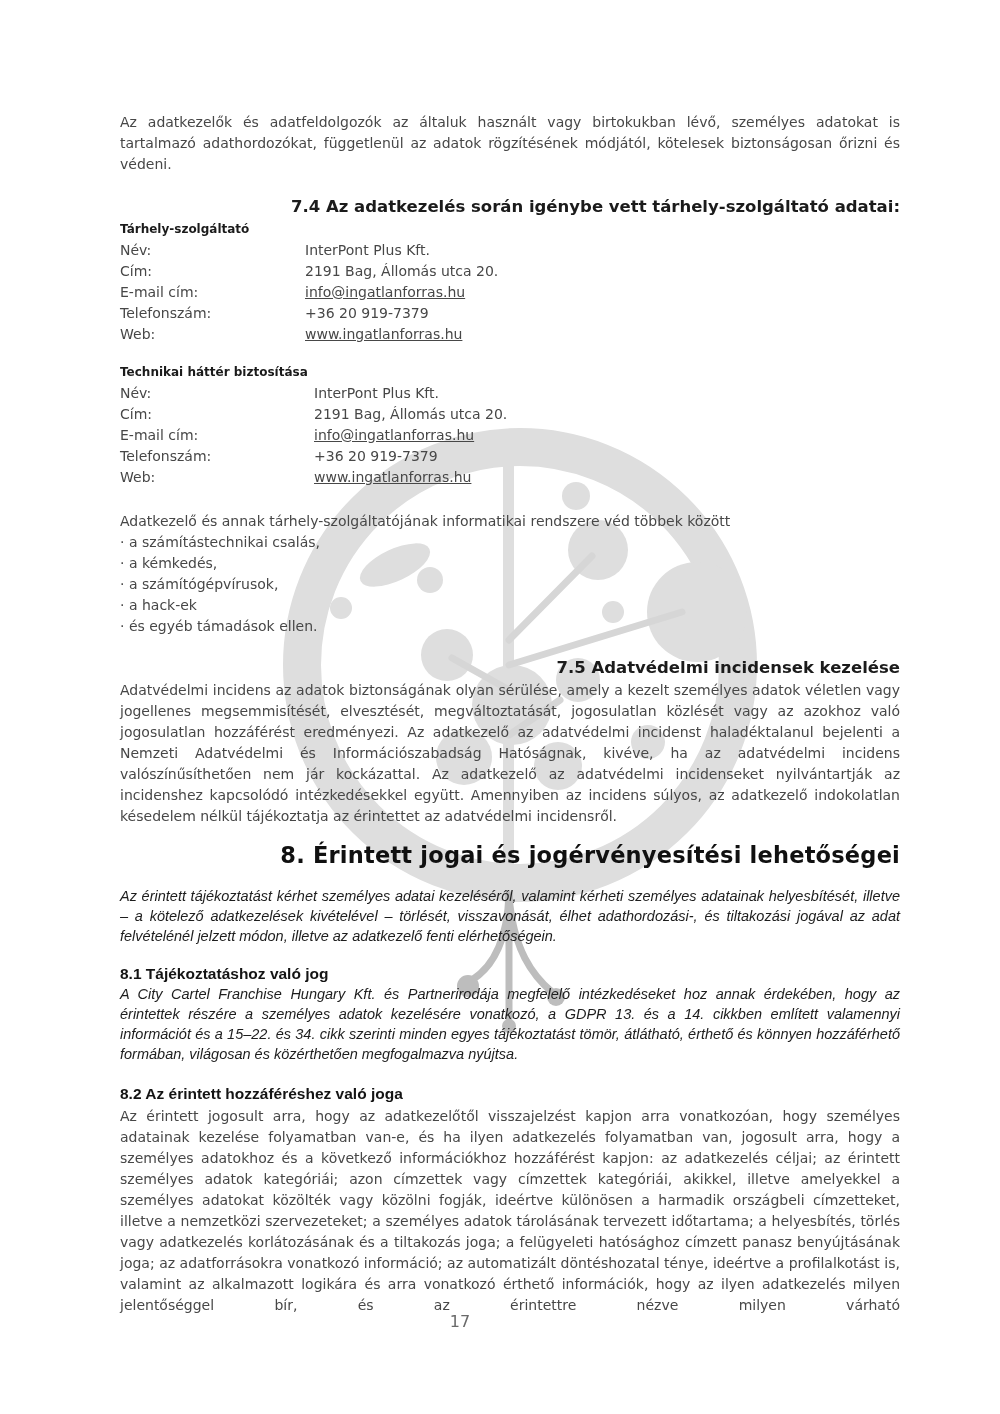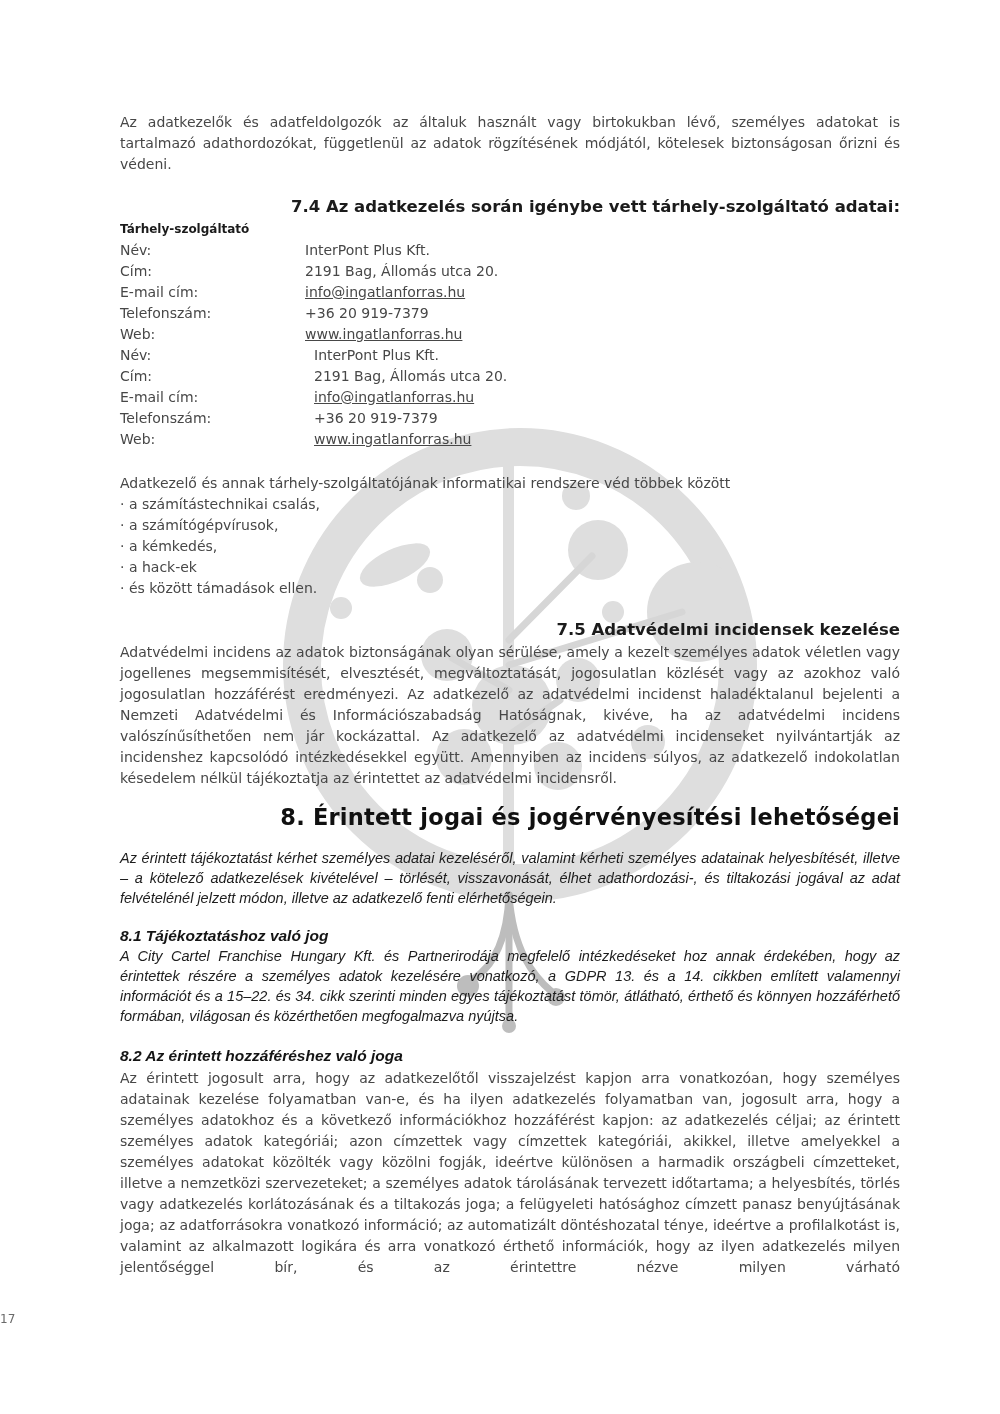--- a/index.html
+++ b/index.html
@@ -36,40 +36,40 @@
   .h-sub {
     font-size:12px; line-height:21px; font-weight:700;
     color:#1b1b1b; margin:0;
   }
   .h-main {
     font-size:22.5px; line-height:27px; font-weight:700;
     color:#101010; letter-spacing:0.2px; margin:15px 0 17px 0;text-align:right;
   }
   .h-cal {
     font-size:15.5px; line-height:21px; font-weight:700;
-    color:#141414; margin:0;font-style:italic;
+    color:#141414; margin:0;
   }
 
   .crow { display:flex; font-size:14px; line-height:21px; color:#474747; }
   .clabel { width:185px; flex:none; }
   .cvalue { }
   .tech .cvalue { padding-left:9px; }
   .link { text-decoration:underline; cursor:pointer; }
 
   .li { font-size:14px; line-height:21px; color:#474747; }
 
   .mt-s  { margin-top:17px; }
   .mt-m  { margin-top:19px; }
   .mt-l  { margin-top:23px; }
   .mb-s  { margin-bottom:20px; }
   .mt-xs { margin-top:2px; }
 
   .page-number {
     position:absolute; top:1312px; left:0; width:920px;
-    font-size:12px; color:#6a6a6a;
+    text-align:center; font-size:16px; color:#6a6a6a;
     font-family:"DejaVu Sans", sans-serif;
   }
 </style>
 </head>
 <body>
 
 <div class="page">
 
   <svg class="wm" viewBox="0 0 1000 1414" aria-hidden="true">
     <g fill="none" stroke="#dedede">
@@ -132,20 +132,21 @@
         <div class="crow">
           <span class="clabel">Telefonszám:</span>
           <span class="cvalue">+36 20 919-7379</span>
         </div>
         <div class="crow">
           <span class="clabel">Web:</span>
           <span class="cvalue link">www.ingatlanforras.hu</span>
         </div>
       </div>
 
+    <h3 class="geo h-sub mt-s">Technikai háttér biztosítása</h3>
     <div class="geo tech">
         <div class="crow">
           <span class="clabel">Név:</span>
           <span class="cvalue">InterPont Plus Kft.</span>
         </div>
         <div class="crow">
           <span class="clabel">Cím:</span>
           <span class="cvalue">2191 Bag, Állomás utca 20.</span>
         </div>
         <div class="crow">
@@ -158,24 +159,24 @@
         </div>
         <div class="crow">
           <span class="clabel">Web:</span>
           <span class="cvalue link">www.ingatlanforras.hu</span>
         </div>
       </div>
 
     <p class="geo body-geo mt-l">Adatkezelő és annak tárhely-szolgáltatójának informatikai rendszere véd többek között</p>
     <div class="geo">
         <div class="li">· a számítástechnikai csalás,</div>
+        <div class="li">· a kémkedés,</div>
         <div class="li">· a számítógépvírusok,</div>
-        <div class="li">· a kémkedés,</div>
         <div class="li">· a hack-ek</div>
-        <div class="li">· és között támadások ellen.</div>
+        <div class="li">· és egyéb támadások ellen.</div>
       </div>
 
     <h2 class="geo h-sec mt-m">7.5 Adatvédelmi incidensek kezelése</h2>
     <p class="geo body-geo">Adatvédelmi incidens az adatok biztonságának olyan sérülése, amely a kezelt személyes adatok véletlen vagy jogellenes megsemmisítését, elvesztését, megváltoztatását, jogosulatlan közlését vagy az azokhoz való jogosulatlan hozzáférést eredményezi. Az adatkezelő az adatvédelmi incidenst haladéktalanul bejelenti a Nemzeti Adatvédelmi és Információszabadság Hatóságnak, kivéve, ha az adatvédelmi incidens valószínűsíthetően nem jár kockázattal. Az adatkezelő az adatvédelmi incidenseket nyilvántartják az incidenshez kapcsolódó intézkedésekkel együtt. Amennyiben az incidens súlyos, az adatkezelő indokolatlan késedelem nélkül tájékoztatja az érintettet az adatvédelmi incidensről.</p>
 
     <h1 class="geo h-main">8. Érintett jogai és jogérvényesítési lehetőségei</h1>
 
     <p class="cal body-cal">Az érintett tájékoztatást kérhet személyes adatai kezeléséről, valamint kérheti személyes adatainak helyesbítését, illetve – a kötelező adatkezelések kivételével – törlését, visszavonását, élhet adathordozási-, és tiltakozási jogával az adat felvételénél jelzett módon, illetve az adatkezelő fenti elérhetőségein.</p>
 
     <h3 class="cal h-cal mt-s">8.1 Tájékoztatáshoz való jog</h3>

